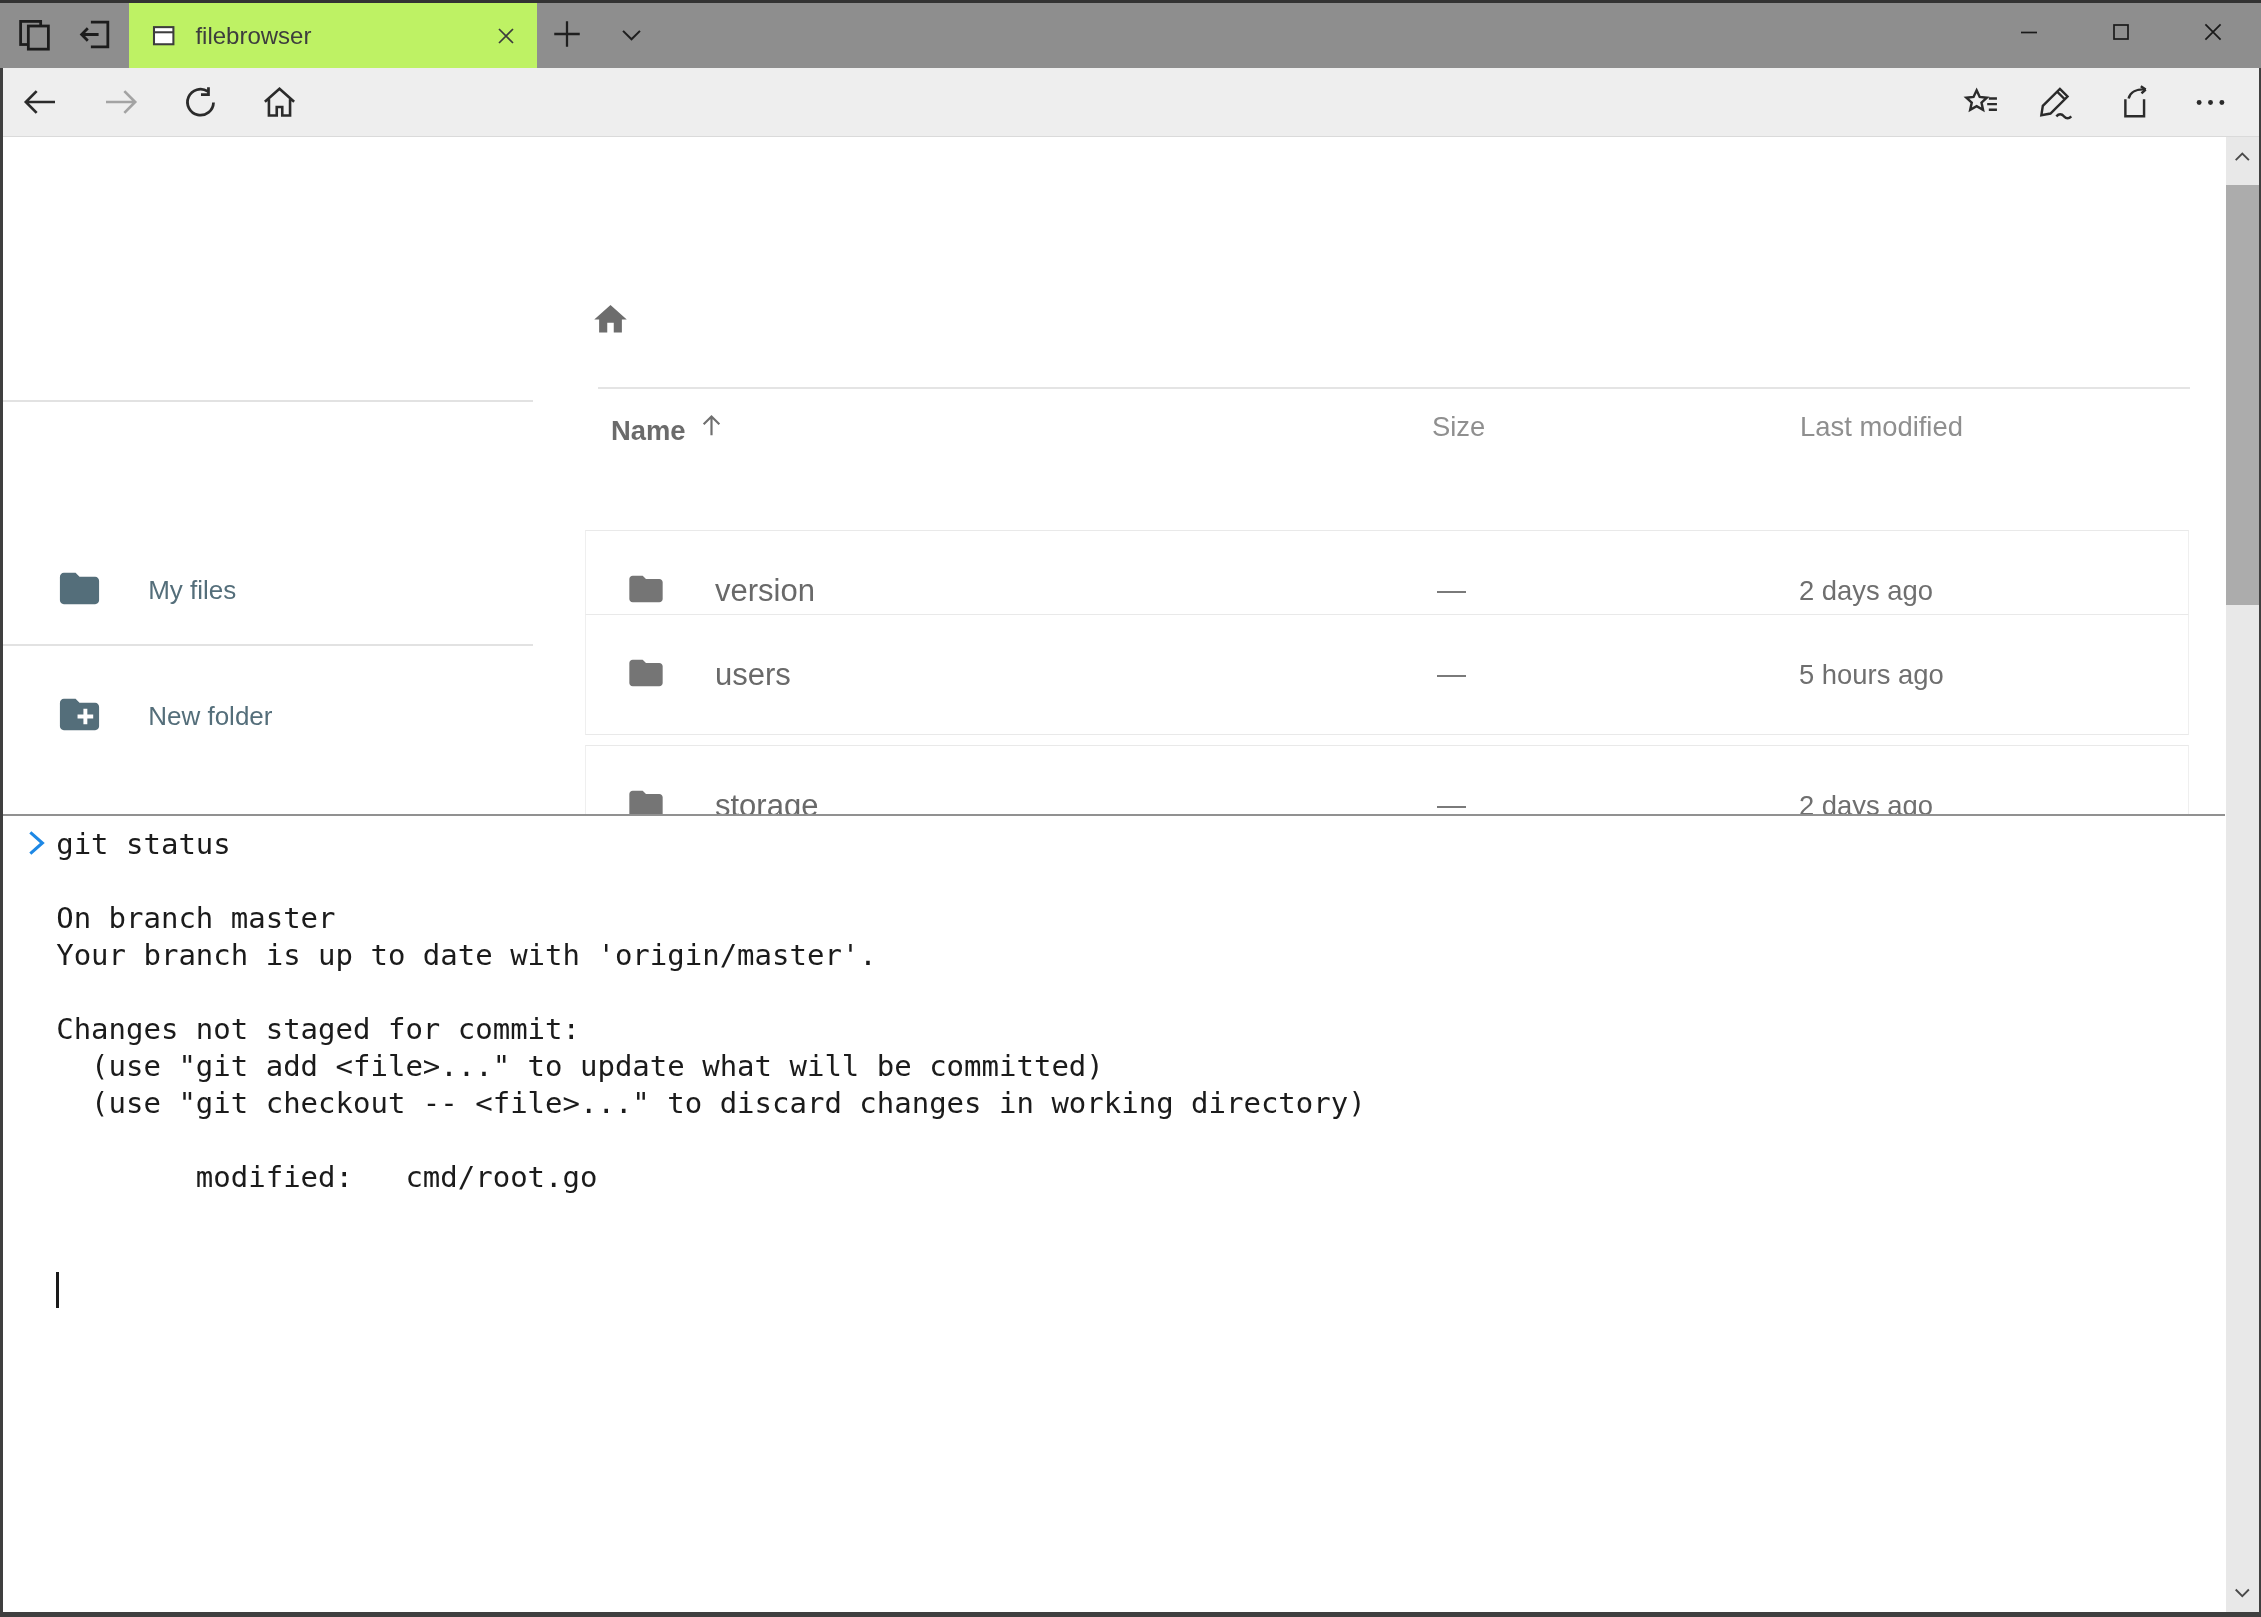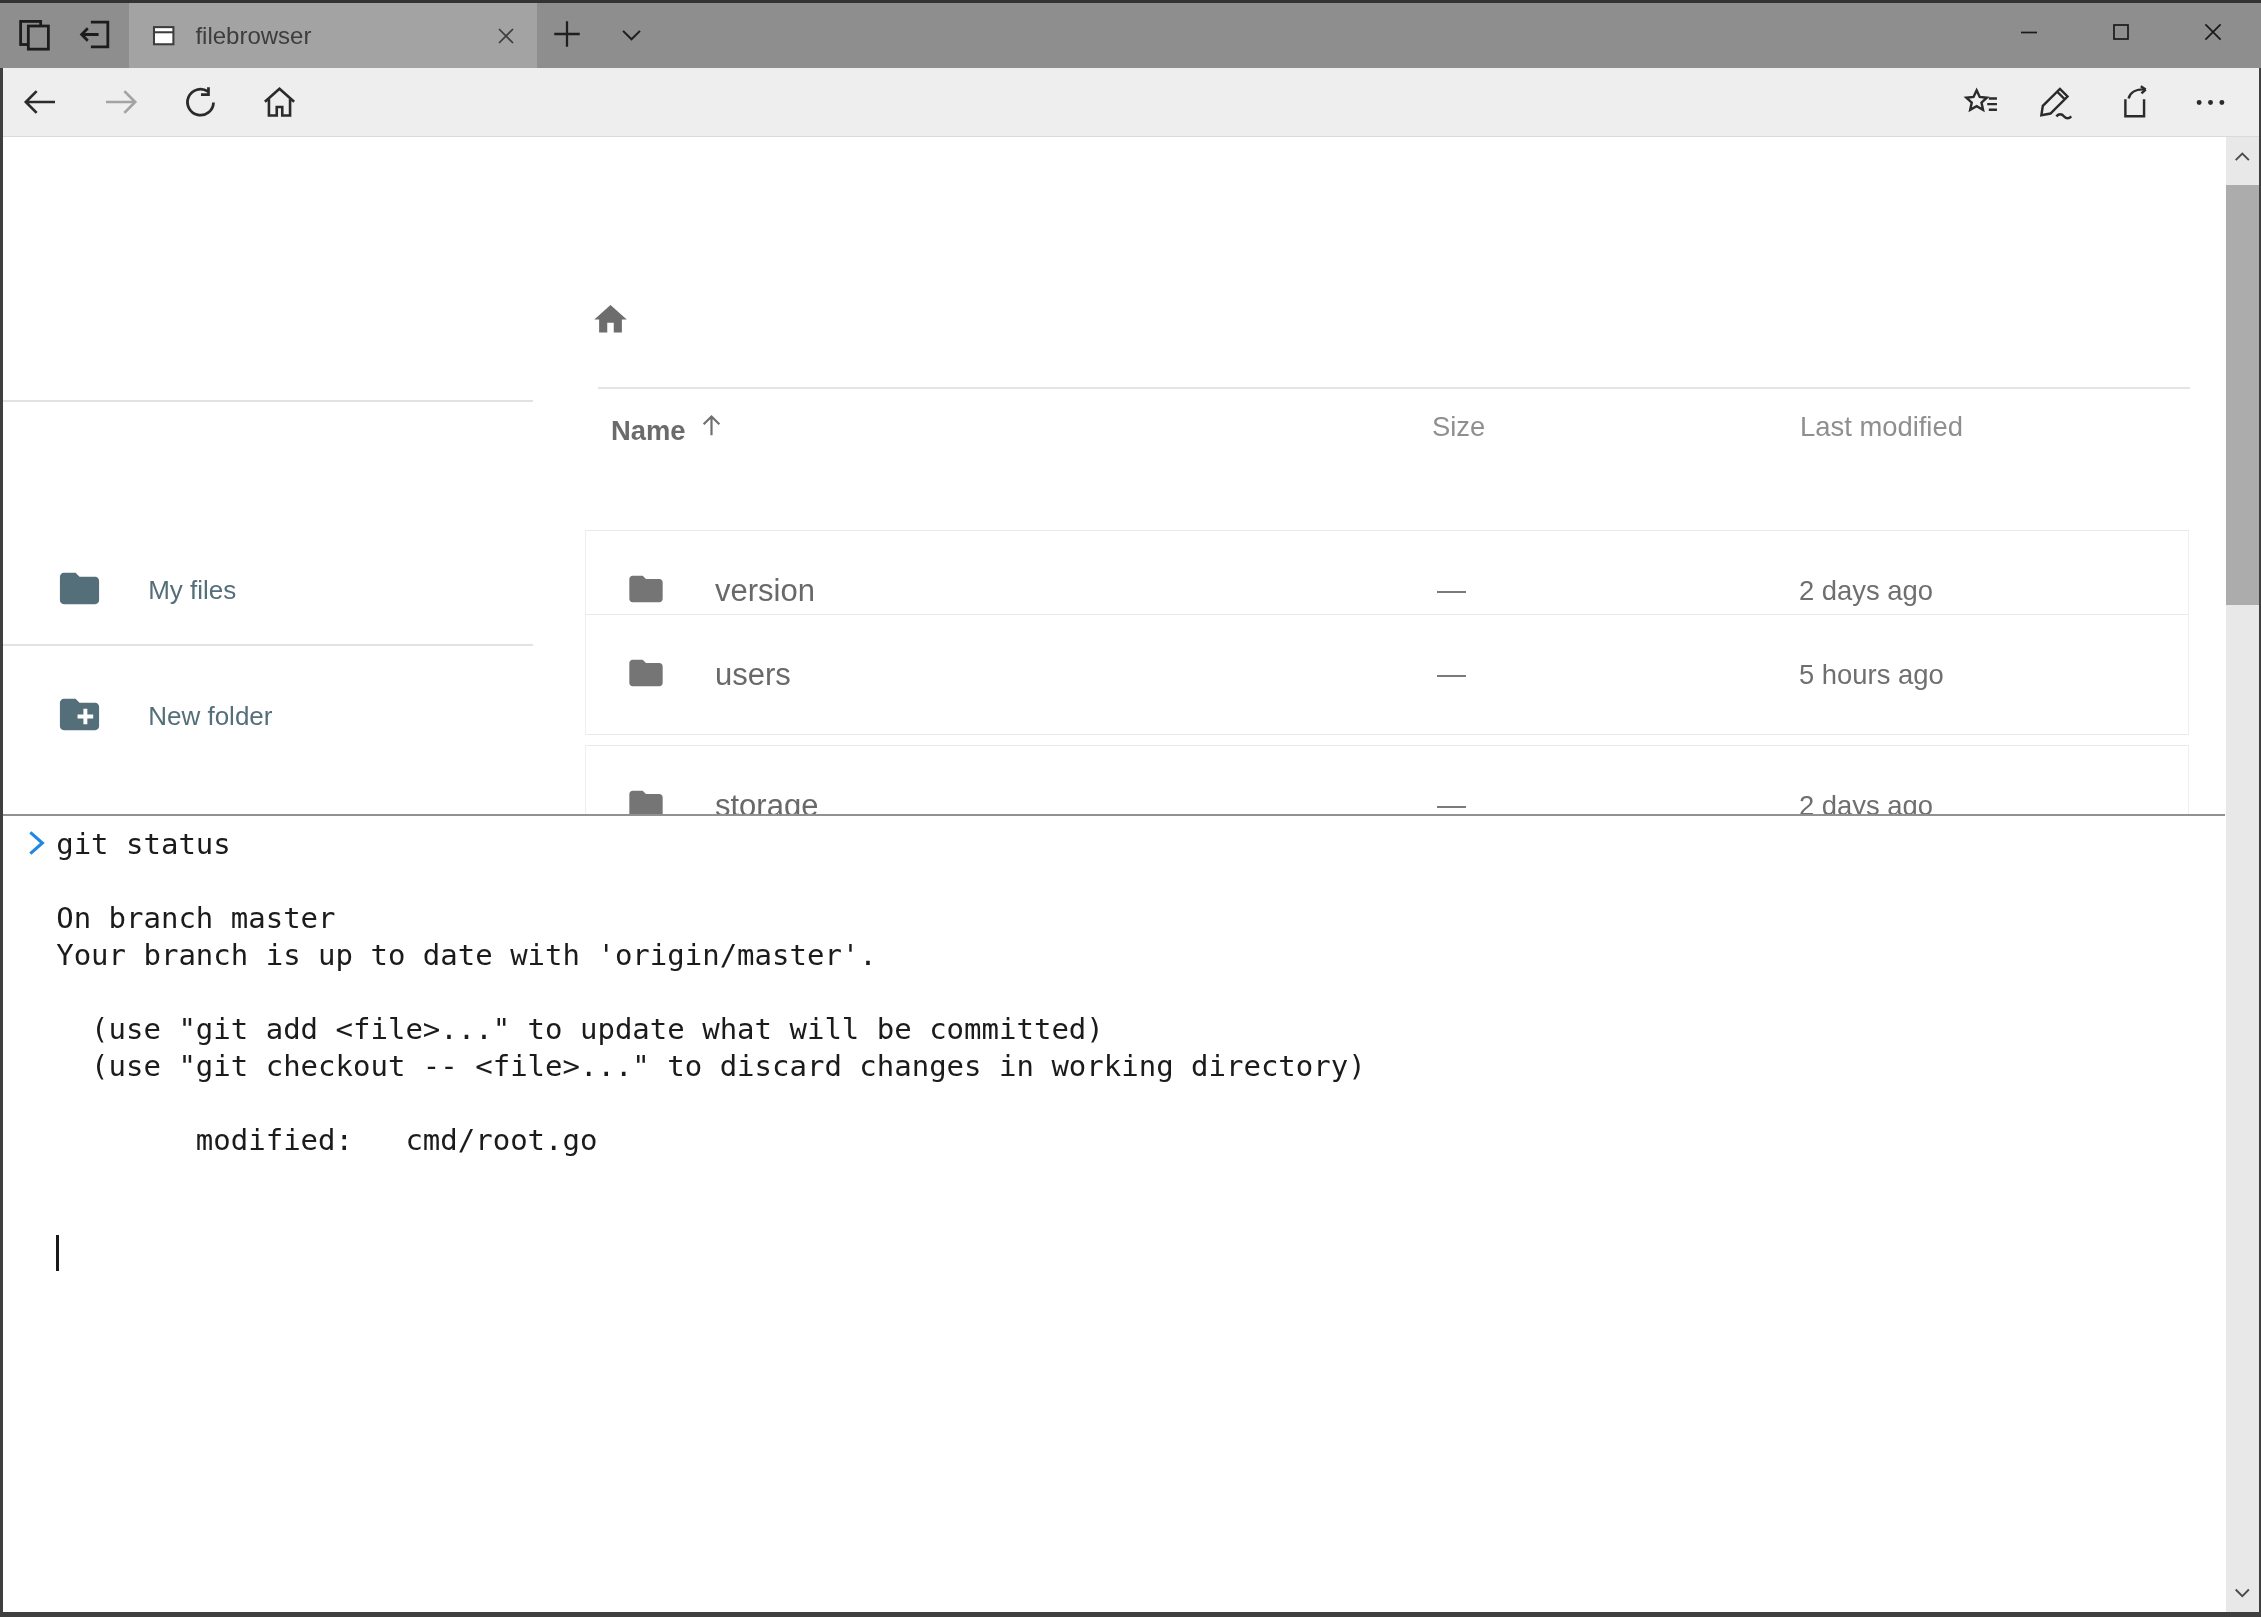--- a/index.html
+++ b/index.html
@@ -4,21 +4,21 @@
 <style>
   html,body{margin:0;padding:0;background:#666;}
   .window{position:relative;width:2261px;height:1617px;background:#ffffff;overflow:hidden;
           font-family:"Liberation Sans",sans-serif;-webkit-font-smoothing:antialiased;}
   .abs{position:absolute;}
 
   
   .titlebar{left:0;top:0;width:2261px;height:68px;background:#8e8e8e;}
   .titlebar-topline{left:0;top:0;width:2261px;height:3.2px;background:#333333;}
   .tb-btn{top:14.5px;width:42px;height:42px;display:flex;align-items:center;justify-content:center;}
-  .tab{left:129px;top:3.2px;width:408px;height:65px;background:#a3a3a3;display:flex;align-items:center;}
+  .tab{left:129px;top:3.2px;width:408px;height:65px;background:#bef264;display:flex;align-items:center;}
   .tab-title{font-size:24px;color:#3d3d3d;margin-left:18px;flex:1;white-space:nowrap;overflow:hidden;}
   .winctl{top:11.3px;width:89px;height:45px;display:flex;align-items:center;justify-content:center;}
 
   
   .toolbar{left:0;top:68px;width:2261px;height:69px;background:#eeeeee;border-bottom:0.8px solid #dadada;box-sizing:border-box;}
   .nav-btn{top:14.5px;width:42px;height:42px;display:flex;align-items:center;justify-content:center;}
   .urlbox{left:361px;top:78px;width:1546px;height:52px;background:#ffffff;border:1.6px solid #cfcfcf;box-sizing:border-box;display:flex;align-items:center;}
   .url-sep{width:1.6px;height:36px;background:#c9c9c9;margin:0 13px 0 11.3px;}
   .url-text{font-size:25px;white-space:nowrap;}
   .url-domain{color:#1b1b1b;}
@@ -361,20 +361,21 @@
     </div>
   </div>
 
   <div class="abs terminal">
     <div class="term-body">
       <div class="term-line">git status</div>
       <div class="term-line"></div>
       <div class="term-line">On branch master</div>
       <div class="term-line">Your branch is up to date with 'origin/master'.</div>
       <div class="term-line"></div>
+      <div class="term-line">Changes not staged for commit:</div>
       <div class="term-line">  (use "git add &lt;file&gt;..." to update what will be committed)</div>
       <div class="term-line">  (use "git checkout -- &lt;file&gt;..." to discard changes in working directory)</div>
       <div class="term-line"></div>
       <div class="term-line">        modified:   cmd/root.go</div>
       <div class="term-line"></div>
       <div class="term-line"></div>
       <div class="term-line"><span class="cursor"></span></div>
     </div>
   </div>
   <span class="abs prompt-ic">

